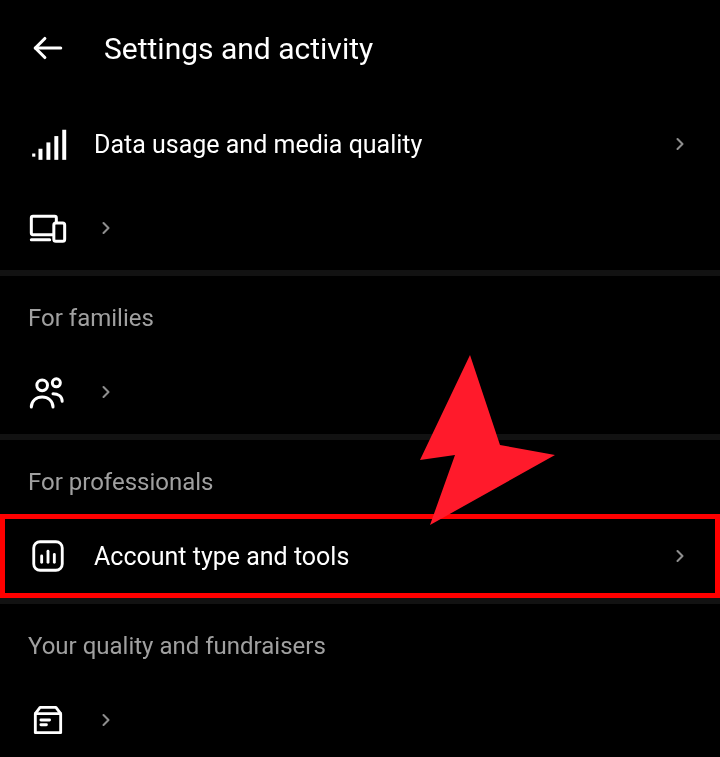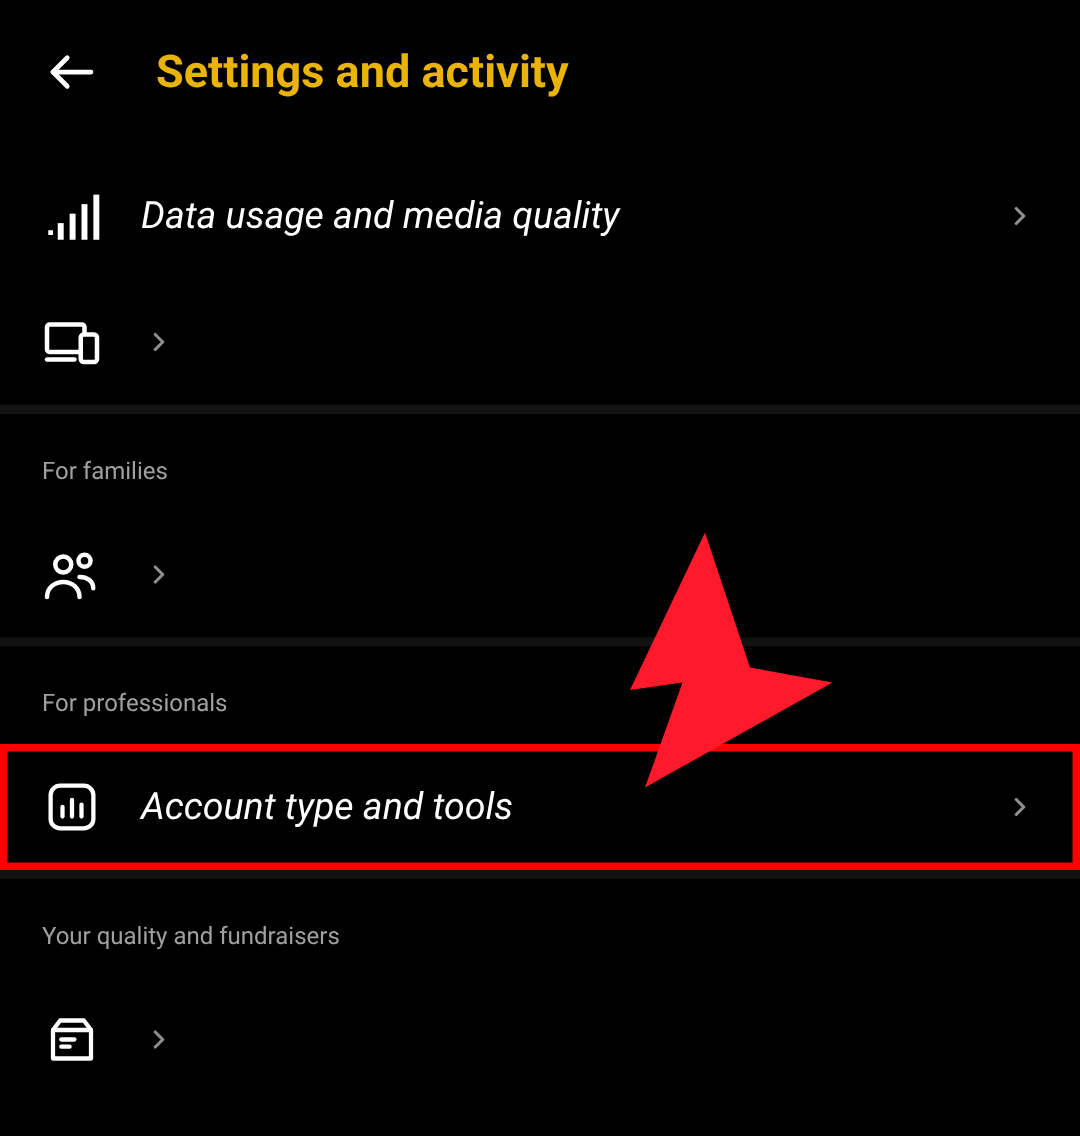--- a/index.html
+++ b/index.html
@@ -21,41 +21,40 @@
     .back-btn {
       display: flex;
       align-items: center;
       justify-content: center;
       width: 40px;
       height: 40px;
       cursor: pointer;
     }
     .header-title {
       font-size: 30px;
-      font-weight: 700;
-      color: #eab308;
+      font-weight: 400;
+      color: #ffffff;
     }
     .separator {
       height: 6px;
       background: #121212;
     }
     .section-header {
       padding: 28px 28px 18px 28px;
-      font-size: 16px;
+      font-size: 24px;
       color: #a0a0a0;
       font-weight: 400;
     }
     .row {
       display: flex;
       align-items: center;
       padding: 22px 28px;
       gap: 26px;
       cursor: pointer;
       position: relative;
-      font-style: italic;
     }
     .row-icon {
       width: 40px;
       height: 40px;
       display: flex;
       align-items: center;
       justify-content: center;
       flex-shrink: 0;
     }
     .row-label {

